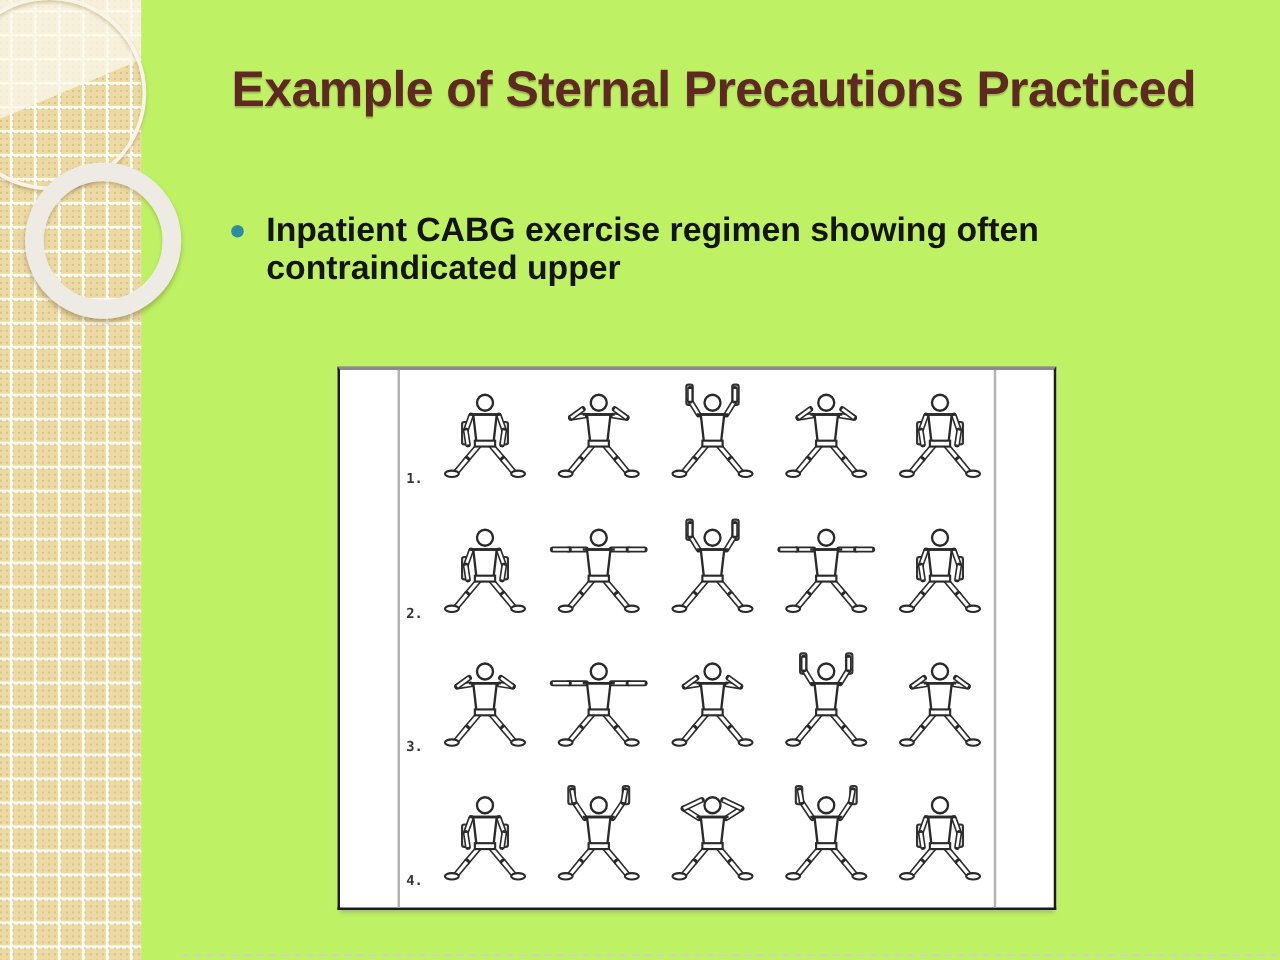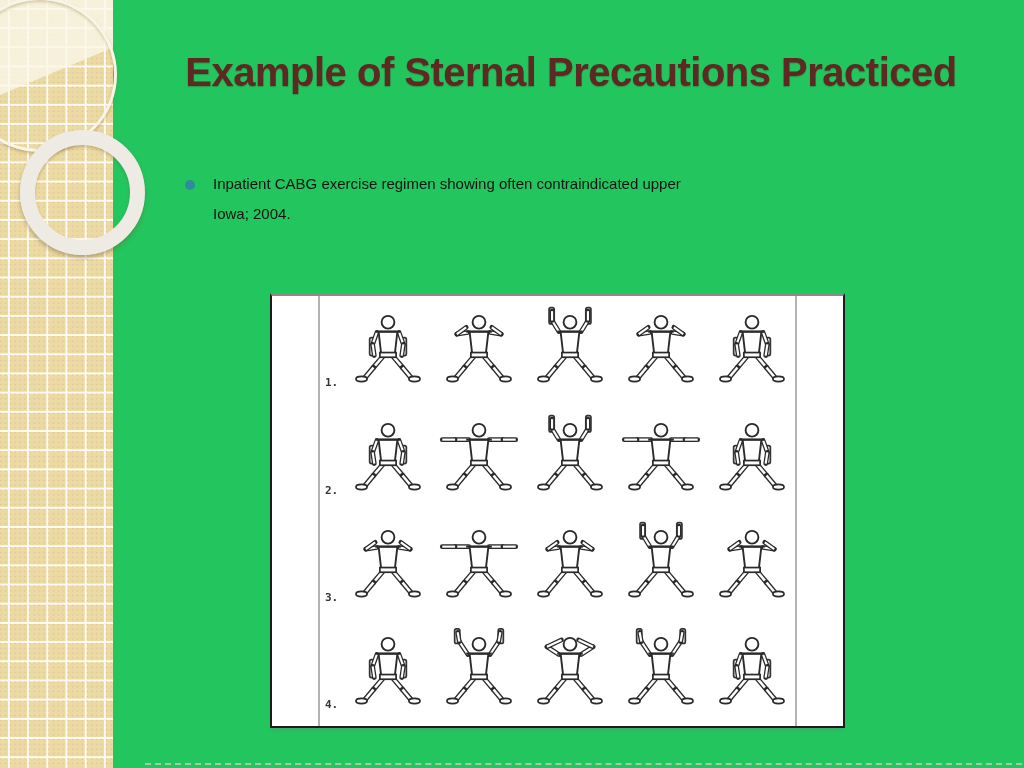--- a/index.html
+++ b/index.html
@@ -1,17 +1,17 @@
 <!DOCTYPE html>
 <html><head>
 <meta charset="utf-8">
 <style>
   html,body{margin:0;padding:0;background:#ffffff;}
   .slide{
-    position:relative;width:1024px;height:768px;background:#22c55e;overflow:hidden;
+    position:relative;width:1024px;height:768px;background:#bef264;overflow:hidden;
     font-family:"Liberation Sans", sans-serif;
   }
   
   .sidebar{
     position:absolute;left:0;top:0;width:113px;height:768px;
     background-color:#ecd9a4;
     background-image:
       radial-gradient(rgba(193,166,108,0.45) 0.8px, transparent 1px),
       linear-gradient(to right, #fffdf2 2px, transparent 2px),
       linear-gradient(to bottom, #fffdf2 2px, transparent 2px);
@@ -39,21 +39,21 @@
     color:#5e2823;font-size:40px;line-height:49px;font-weight:600;letter-spacing:-0.5px;
     text-shadow:0 1px 1px rgba(60,20,10,0.25);
   }
   
   .bullet-marker{
     position:absolute;left:185px;top:180px;width:10px;height:10px;border-radius:50%;
     background:#2f8ba0;
   }
   .bullet-text{
     position:absolute;left:213px;top:169px;width:800px;
-    color:#141414;font-size:15px;line-height:30px;font-weight:400;
+    color:#141414;font-size:27px;line-height:30px;font-weight:700;
   }
   
   .chart-box{
     position:absolute;left:270px;top:293px;width:575px;height:435px;background:#ffffff;
     border:2px solid #1c1c1c;border-top:3px solid #8a8a8a;box-sizing:border-box;
     box-shadow:0 4px 3px -2px rgba(120,120,120,0.35);
   }
   .guide-line{position:absolute;top:0;bottom:0;width:2px;background:#b3b3b3;}
   .guide-line.left{left:46px;}
   .guide-line.right{right:46px;}
@@ -81,21 +81,20 @@
     <div class="ring-thick"></div>
   </div>
 
   <div class="title-block">
     <div>Example of Sternal Precautions Practiced</div>
   </div>
 
   <div class="bullet-marker"></div>
   <div class="bullet-text">
     <div>Inpatient CABG exercise regimen showing often contraindicated upper</div>
-    <div>Iowa; 2004.</div>
   </div>
 
   <div class="chart-box" id="chart-box">
     <div class="guide-line left"></div>
     <div class="guide-line right"></div>
   <div class="chart-row" style="top: 10px;">
         <span class="row-label" style="top: 70px;">1.</span>
         <div class="figures">
           <div class="figure-cell">
             <svg width="82" height="82" viewBox="0 0 96 96">

